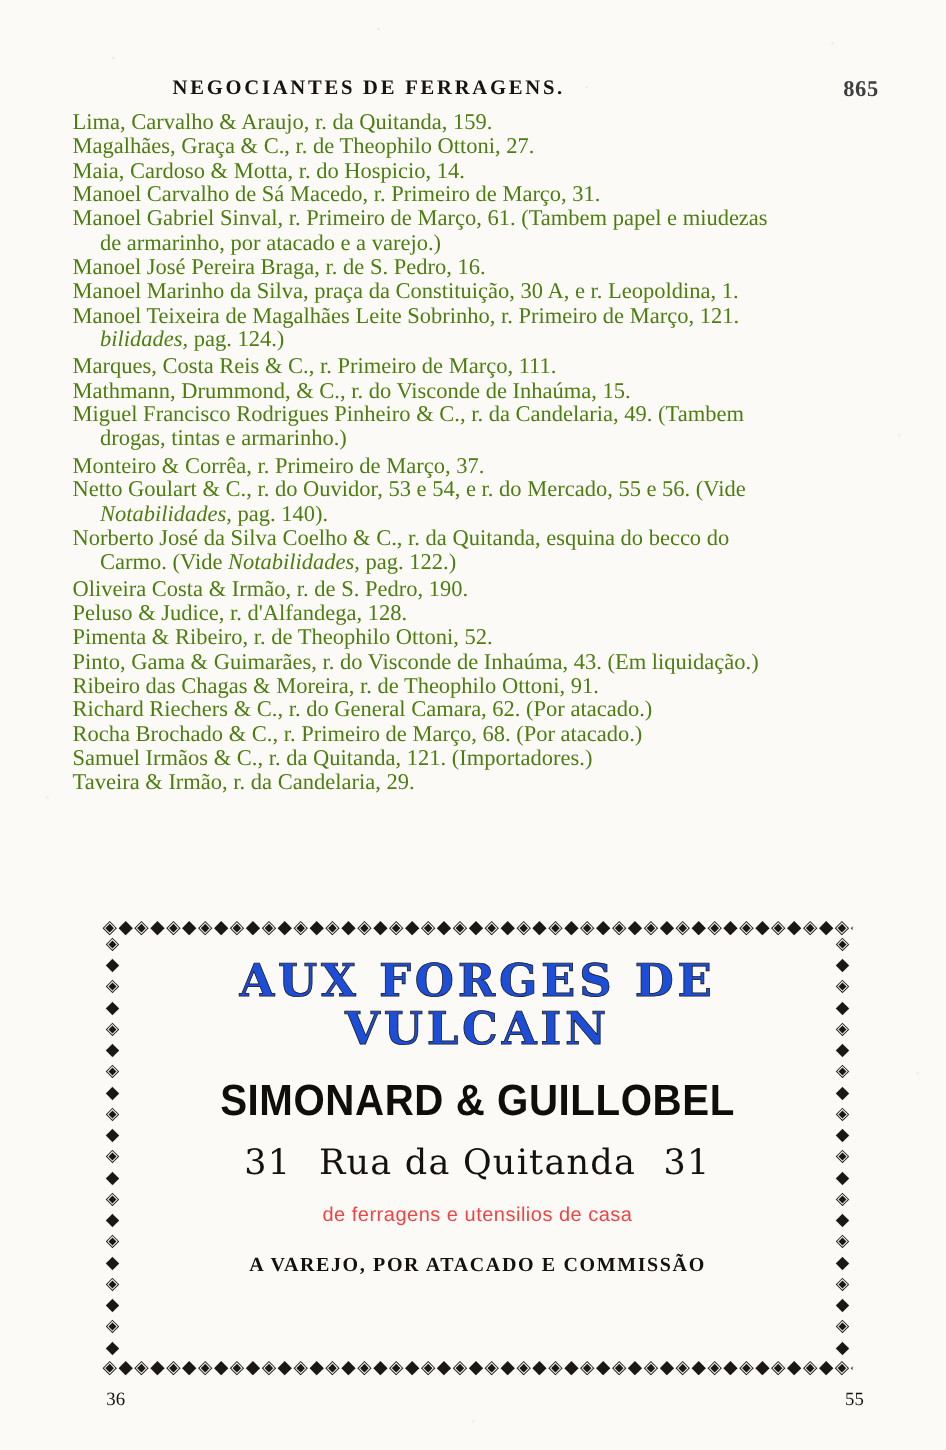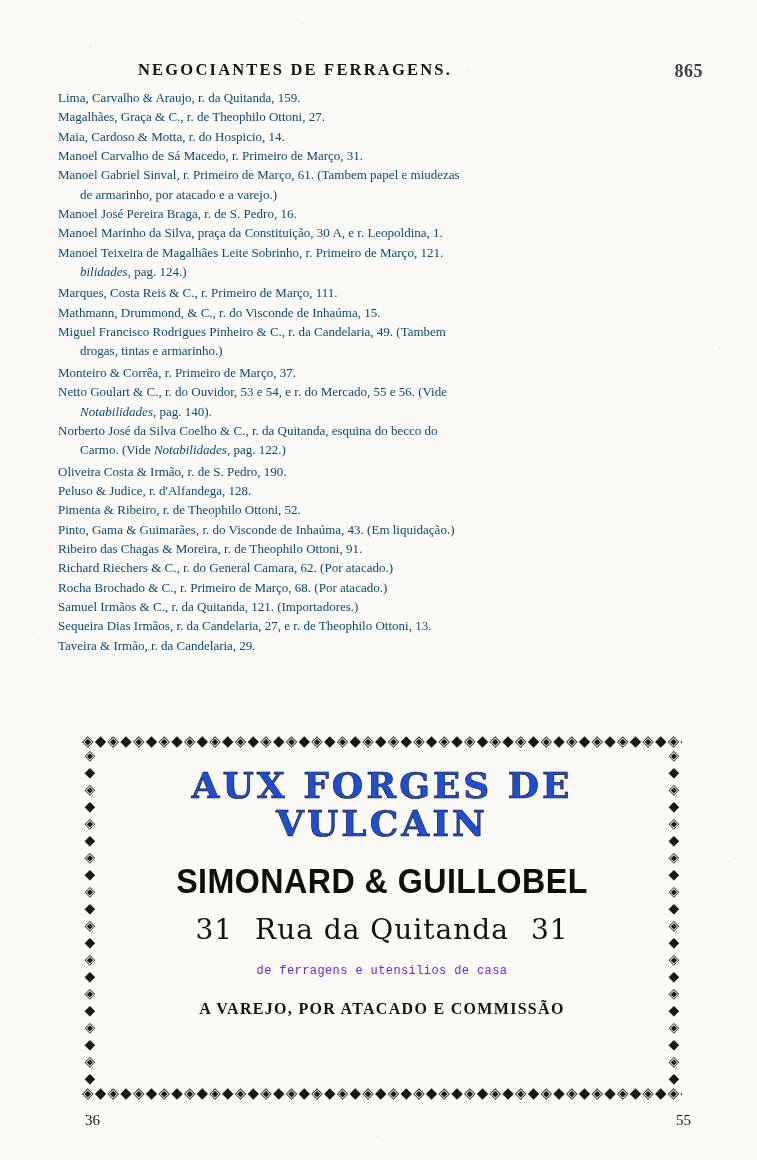--- a/index.html
+++ b/index.html
@@ -75,23 +75,23 @@
 
   
   .listing {
     position: absolute;
     top: 88px;
     left: 0;
     width: 645px;
   }
   .entry {
     font-family: "Liberation Serif", serif;
-    font-size: 13px;
+    font-size: 18px;
     line-height: 19.35px;
-    color: #0c4a6e;
+    color: #4d7c0f;
     margin: 0;
     padding: 0;
     text-indent: 0;
     white-space: normal;
   }
   .entry.cont {
     padding-left: 22px;
   }
   .entry.gap {
     margin-top: 2px;
@@ -180,24 +180,24 @@
   }
   .ad-line4 {
     margin-top: 20px;
     font-family: "Liberation Serif", serif;
     font-size: 16px;
     letter-spacing: 2px;
     color: #16130f;
   }
   .ad-line5 {
     margin-top: 18px;
-    font-family: Liberation Mono, monospace;
-    font-size: 12px;
+    font-family: Liberation Sans, sans-serif;
+    font-size: 16px;
     letter-spacing: 0.4px;
-    color: #6d28d9;
+    color: #ef4444;
   }
   .ad-line6 {
     margin-top: 22px;
     font-family: "Liberation Serif", serif;
     font-weight: bold;
     font-size: 16px;
     letter-spacing: 1.3px;
     color: #15120e;
   }
 
@@ -258,21 +258,20 @@
       <p class="entry">Norberto José da Silva Coelho &amp; C., r. da Quitanda, esquina do becco do</p>
       <p class="entry cont">Carmo. (Vide <i>Notabilidades</i>, pag. 122.)</p>
       <p class="entry gap">Oliveira Costa &amp; Irmão, r. de S. Pedro, 190.</p>
       <p class="entry">Peluso &amp; Judice, r. d'Alfandega, 128.</p>
       <p class="entry">Pimenta &amp; Ribeiro, r. de Theophilo Ottoni, 52.</p>
       <p class="entry">Pinto, Gama &amp; Guimarães, r. do Visconde de Inhaúma, 43. (Em liquidação.)</p>
       <p class="entry">Ribeiro das Chagas &amp; Moreira, r. de Theophilo Ottoni, 91.</p>
       <p class="entry">Richard Riechers &amp; C., r. do General Camara, 62. (Por atacado.)</p>
       <p class="entry">Rocha Brochado &amp; C., r. Primeiro de Março, 68. (Por atacado.)</p>
       <p class="entry">Samuel Irmãos &amp; C., r. da Quitanda, 121. (Importadores.)</p>
-      <p class="entry">Sequeira Dias Irmãos, r. da Candelaria, 27, e r. de Theophilo Ottoni, 13.</p>
       <p class="entry">Taveira &amp; Irmão, r. da Candelaria, 29.</p>
     </div>
 
     <div class="ad">
       <div class="ad-border-top">◈◆◈◆◈◆◈◆◈◆◈◆◈◆◈◆◈◆◈◆◈◆◈◆◈◆◈◆◈◆◈◆◈◆◈◆◈◆◈◆◈◆◈◆◈◆◈◆◈◆◈◆◈◆◈◆◈◆◈◆◈◆◈</div>
       <div class="ad-border-bottom">◈◆◈◆◈◆◈◆◈◆◈◆◈◆◈◆◈◆◈◆◈◆◈◆◈◆◈◆◈◆◈◆◈◆◈◆◈◆◈◆◈◆◈◆◈◆◈◆◈◆◈◆◈◆◈◆◈◆◈◆◈◆◈</div>
       <div class="ad-border-left">◈<br>◆<br>◈<br>◆<br>◈<br>◆<br>◈<br>◆<br>◈<br>◆<br>◈<br>◆<br>◈<br>◆<br>◈<br>◆<br>◈<br>◆<br>◈<br>◆</div>
       <div class="ad-border-right">◈<br>◆<br>◈<br>◆<br>◈<br>◆<br>◈<br>◆<br>◈<br>◆<br>◈<br>◆<br>◈<br>◆<br>◈<br>◆<br>◈<br>◆<br>◈<br>◆</div>
 
       <div class="ad-inner">

